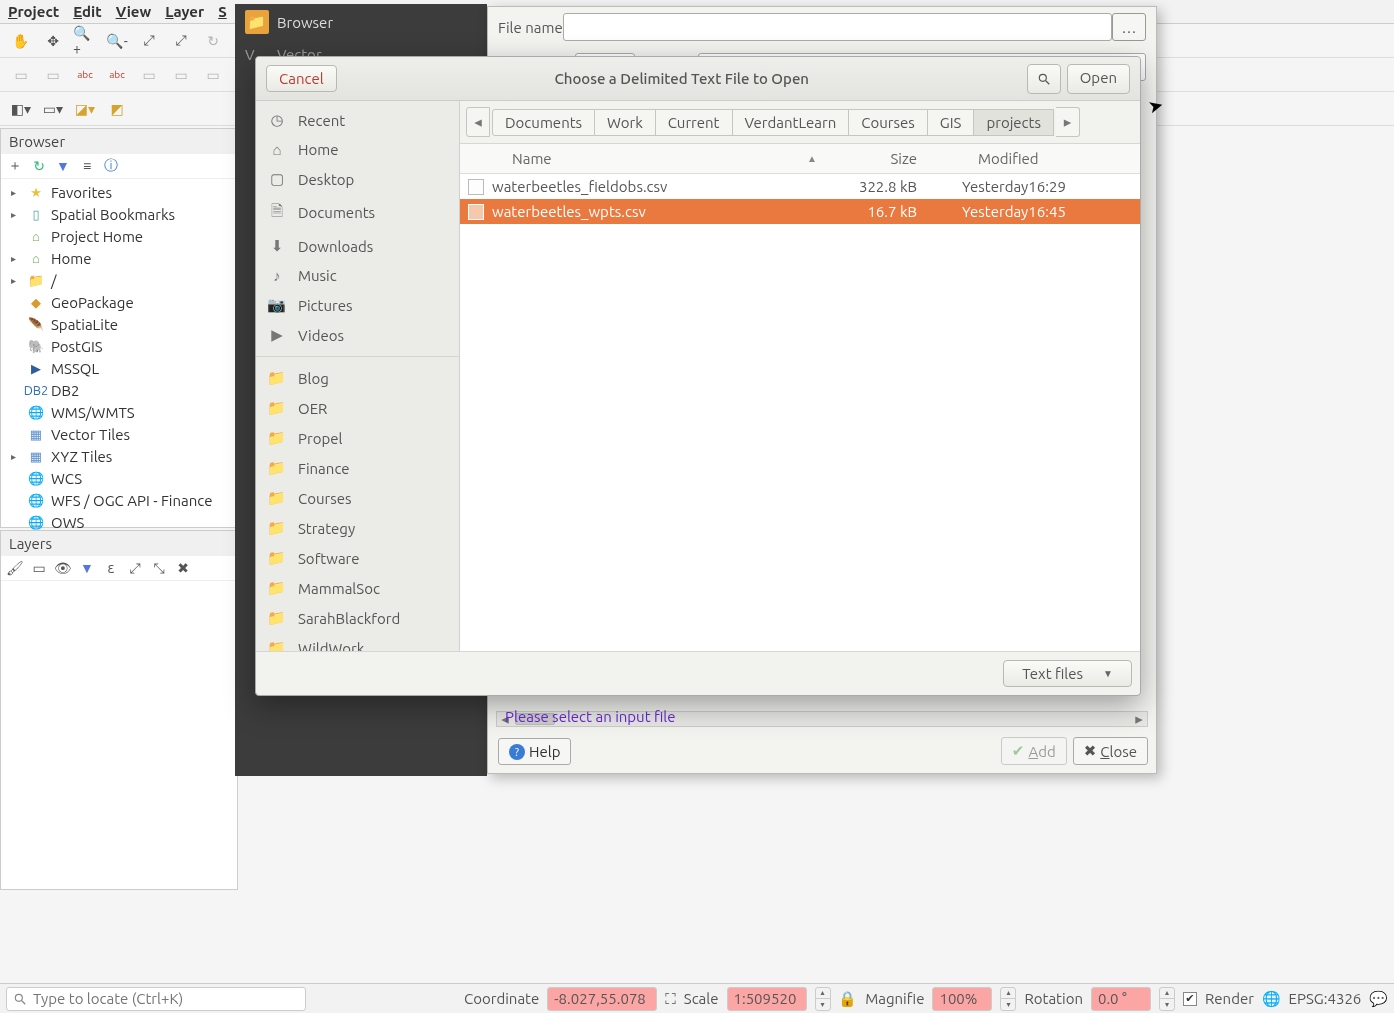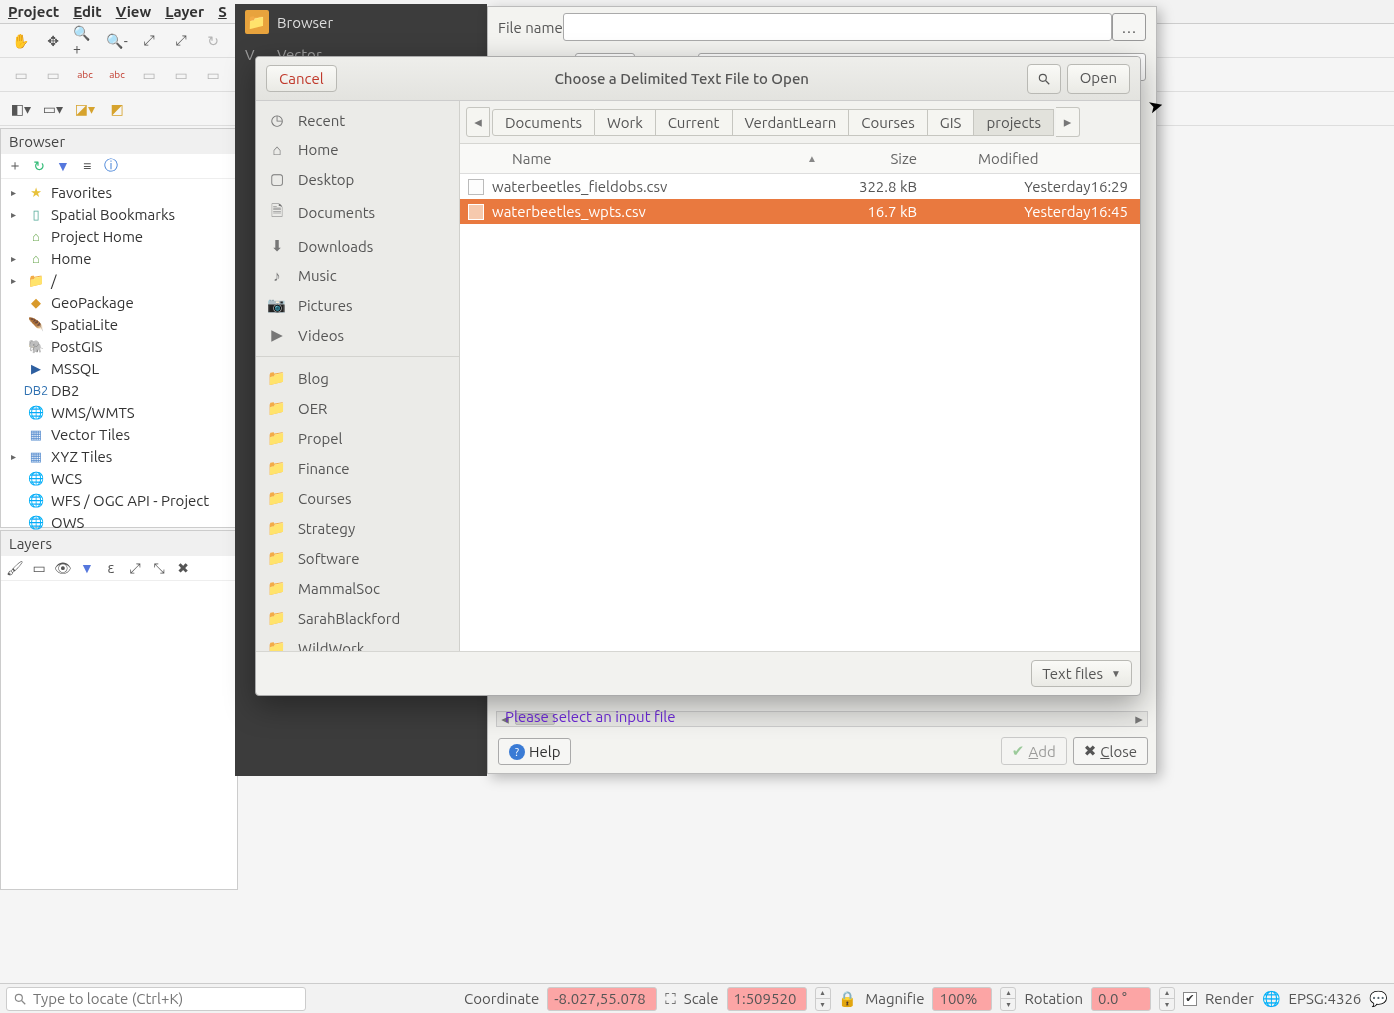--- a/index.html
+++ b/index.html
@@ -76,26 +76,26 @@
 .col-name{ flex:1; display:flex; align-items:center; gap:6px; }
 .col-size{ width:100px; text-align:right; }
 .col-mod { width:170px;margin-left:45px; }
 .sorticon { font-size:10px; color:#888;}
 
 .flist { flex:1; background:#fff; overflow:auto; }
 .frow { display:flex; align-items:center; padding:4px 8px; color:#555; }
 .frow.sel { background:#e9793f; color:#fff; }
 .frow .col-name{ flex:1; display:flex; align-items:center; gap:8px; }
 .frow .col-size{ width:100px; text-align:right; }
-.frow .col-mod { width:170px; display:flex; justify-content:flex-end; padding-right:4px;}
+.frow .col-mod { width:170px; display:flex; justify-content:flex-start; padding-right:4px;}
 .fileicon { width:16px;height:16px;border:1px solid #bbb;background:#fdfdfd; }
 .frow.sel .fileicon{ border-color:#fff; background:#f6c9ad; }
 
 .dlg-file .footer { border-top:1px solid #d6d6d2; padding:8px; display:flex; justify-content:flex-end; }
-.combo { padding:4px 10px; border:1px solid #b9b9b4; border-radius:4px; background:linear-gradient(#fafaf7,#eaeae5); color:#555; display:inline-flex; align-items:center; gap:8px;justify-content:space-between;}
+.combo { padding:4px 18px; border:1px solid #b9b9b4; border-radius:4px; background:linear-gradient(#fafaf7,#eaeae5); color:#555; display:inline-flex; align-items:center; gap:20px;justify-content:space-between;}
 .combo .caret{font-size:10px;color:#666;}
 
 
 .statusbar { position:absolute; left:0; right:0; bottom:0; height:30px; background:#f2f2f2; border-top:1px solid #ccc; display:flex; align-items:center; padding:0 6px; gap:8px; color:#555;}
 .statusbar .search { display:flex; align-items:center; gap:6px; border:1px solid #ccc; border-radius:3px; padding:1px 6px; width:300px; background:#fff; height:24px;}
 .statusbar .search svg { color:#888; }
 .statusbar input { border:none; outline:none; flex:1; color:#888; background:transparent; }
 .statusbar .field { border:1px solid #ccc; border-radius:3px; background:#fca5a5; height:24px; padding:0 6px; display:flex; align-items:center; min-width:80px;}
 .statusbar .spin { display:flex; flex-direction:column; border:1px solid #ccc; border-radius:3px; height:24px; width:16px;}
 .statusbar .spin div{flex:1;display:flex;align-items:center;justify-content:center;font-size:8px;border-bottom:1px solid #ccc;color:#666;}
@@ -219,21 +219,21 @@
         <span>XYZ Tiles</span>
       </div>
       <div class="tree-item">
         <span class="caret"></span>
         <span class="ticon" style="color:#4a8">🌐</span>
         <span>WCS</span>
       </div>
       <div class="tree-item">
         <span class="caret"></span>
         <span class="ticon" style="color:#4a8">🌐</span>
-        <span>WFS / OGC API - Project</span>
+        <span>WFS / OGC API - Finance</span>
       </div>
       <div class="tree-item">
         <span class="caret"></span>
         <span class="ticon" style="color:#4a8">🌐</span>
         <span>OWS</span>
       </div>
     </div>
 </div>
 
 <div class="panel-layers">

